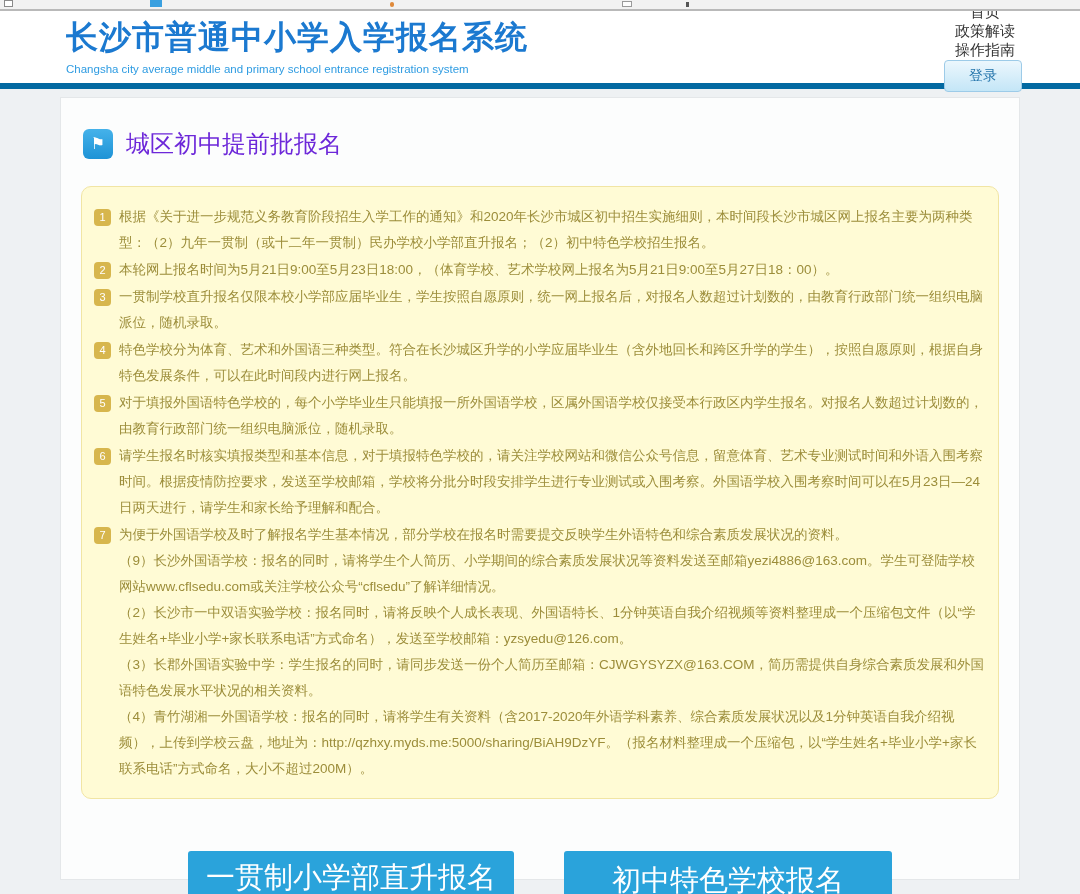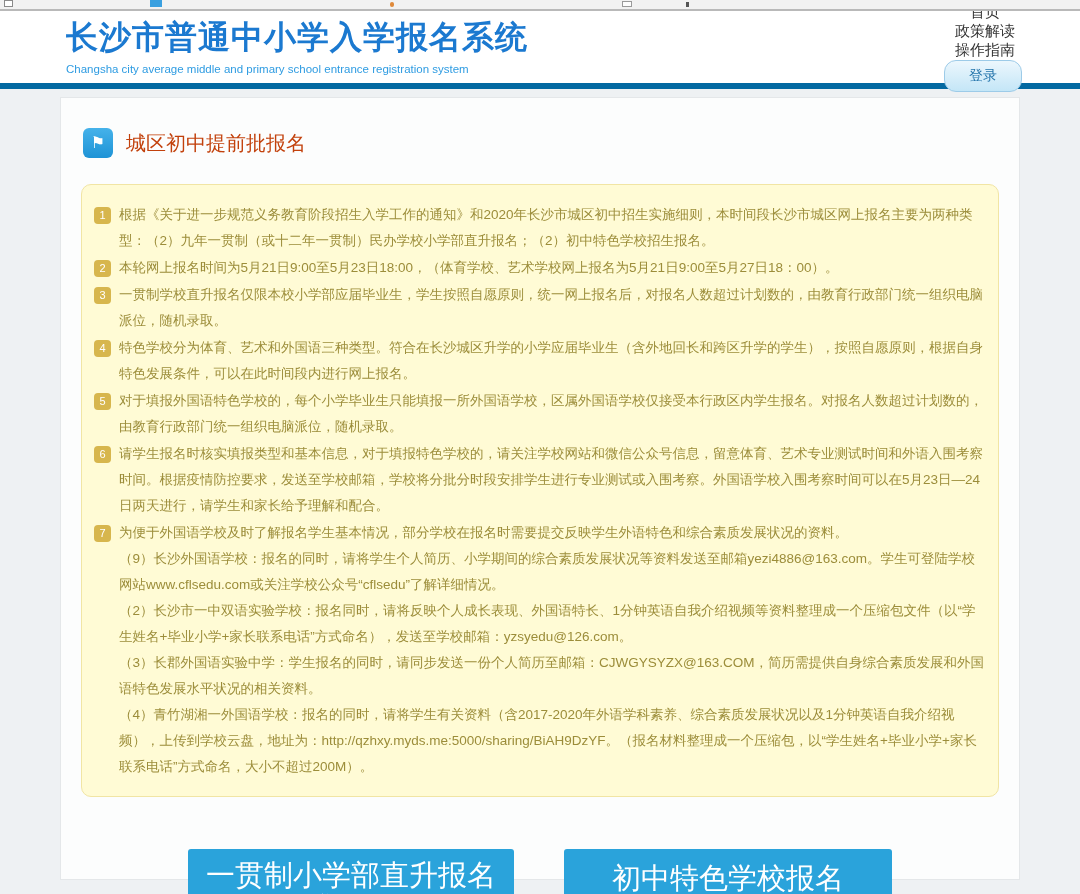--- a/index.html
+++ b/index.html
@@ -15,29 +15,29 @@
   .frag-grey { left:622px; width:10px; height:6px; border:1px solid #9a9a9a; background:#fdfdfd; }
   .frag-dot { left:686px; width:3px; height:5px; background:#555; }
 
   
   .header { height:78px; background:#ffffff; border-bottom:6px solid #0369a1; display:flex; align-items:center; justify-content:space-between; }
   .logo { margin-left:66px; }
   .logo-title { font-size:32px; font-weight:bold; color:#1b79d0; letter-spacing:1px; line-height:36px; }
   .logo-sub { font-size:11.5px; color:#2f9ce2; margin-top:8px; }
   .nav { display:flex; align-items:center; margin-right:58px;flex-direction:column; }
   .nav-item { font-size:15px; color:#333; margin-left:38px; cursor:pointer; }
-  .login-btn { margin-left:34px; font-size:14px; color:#2374ab; background:linear-gradient(#ecf7fd,#c4e6f7); border:1px solid #9dcbe8; border-radius:12px; padding:6px 24px; cursor:pointer; }
+  .login-btn { margin-left:34px; font-size:14px; color:#2374ab; background:linear-gradient(#ecf7fd,#c4e6f7); border:1px solid #9dcbe8; border-radius:4px; padding:6px 24px; cursor:pointer; }
 
   
   .main-wrap { height:803px; background:#eef1f3; padding-top:8px; }
   .card { width:960px; margin:0 auto; background:#fcfdfd; border:1px solid #e4e7e9; height:783px; }
 
   .section-head { display:flex; align-items:center; padding:30px 20px 0 22px; }
   .flag-box { width:30px; height:30px; border-radius:6px; background:linear-gradient(#45b2ea,#1e93d6); color:#fff; font-size:16px; text-align:center; line-height:30px; }
-  .section-title { font-size:20px; color:#c2410c; margin-left:13px; }
+  .section-title { font-size:24px; color:#6d28d9; margin-left:13px; }
 
   .notice { margin:26px 20px 0 20px; background:#fffbd5; border:1px solid #f1e5a4; border-radius:10px; padding:16px 14px 16px 12px; }
   .n-item { display:flex; margin-top:1px; }
   .n-badge { flex:0 0 17px; height:17px; margin:5px 8px 0 0; background:#d7b64d; border-radius:4px; color:#fff; font-size:11px; line-height:17px; text-align:center; }
   .n-text { flex:1; font-size:13.5px; line-height:26px; color:#9c8d3a; }
   .n-sub { padding-left:25px; font-size:13.5px; line-height:26px; color:#9c8d3a; }
 
   .btn-row { display:flex; justify-content:center; align-items:flex-start; gap:50px; margin-top:52px; }
   .big-btn { background:#2aa3db; color:#fff; border:none; border-radius:3px; cursor:pointer; text-align:center; }
   .big-btn-left { width:326px; padding:12px 0 9px 0; }

